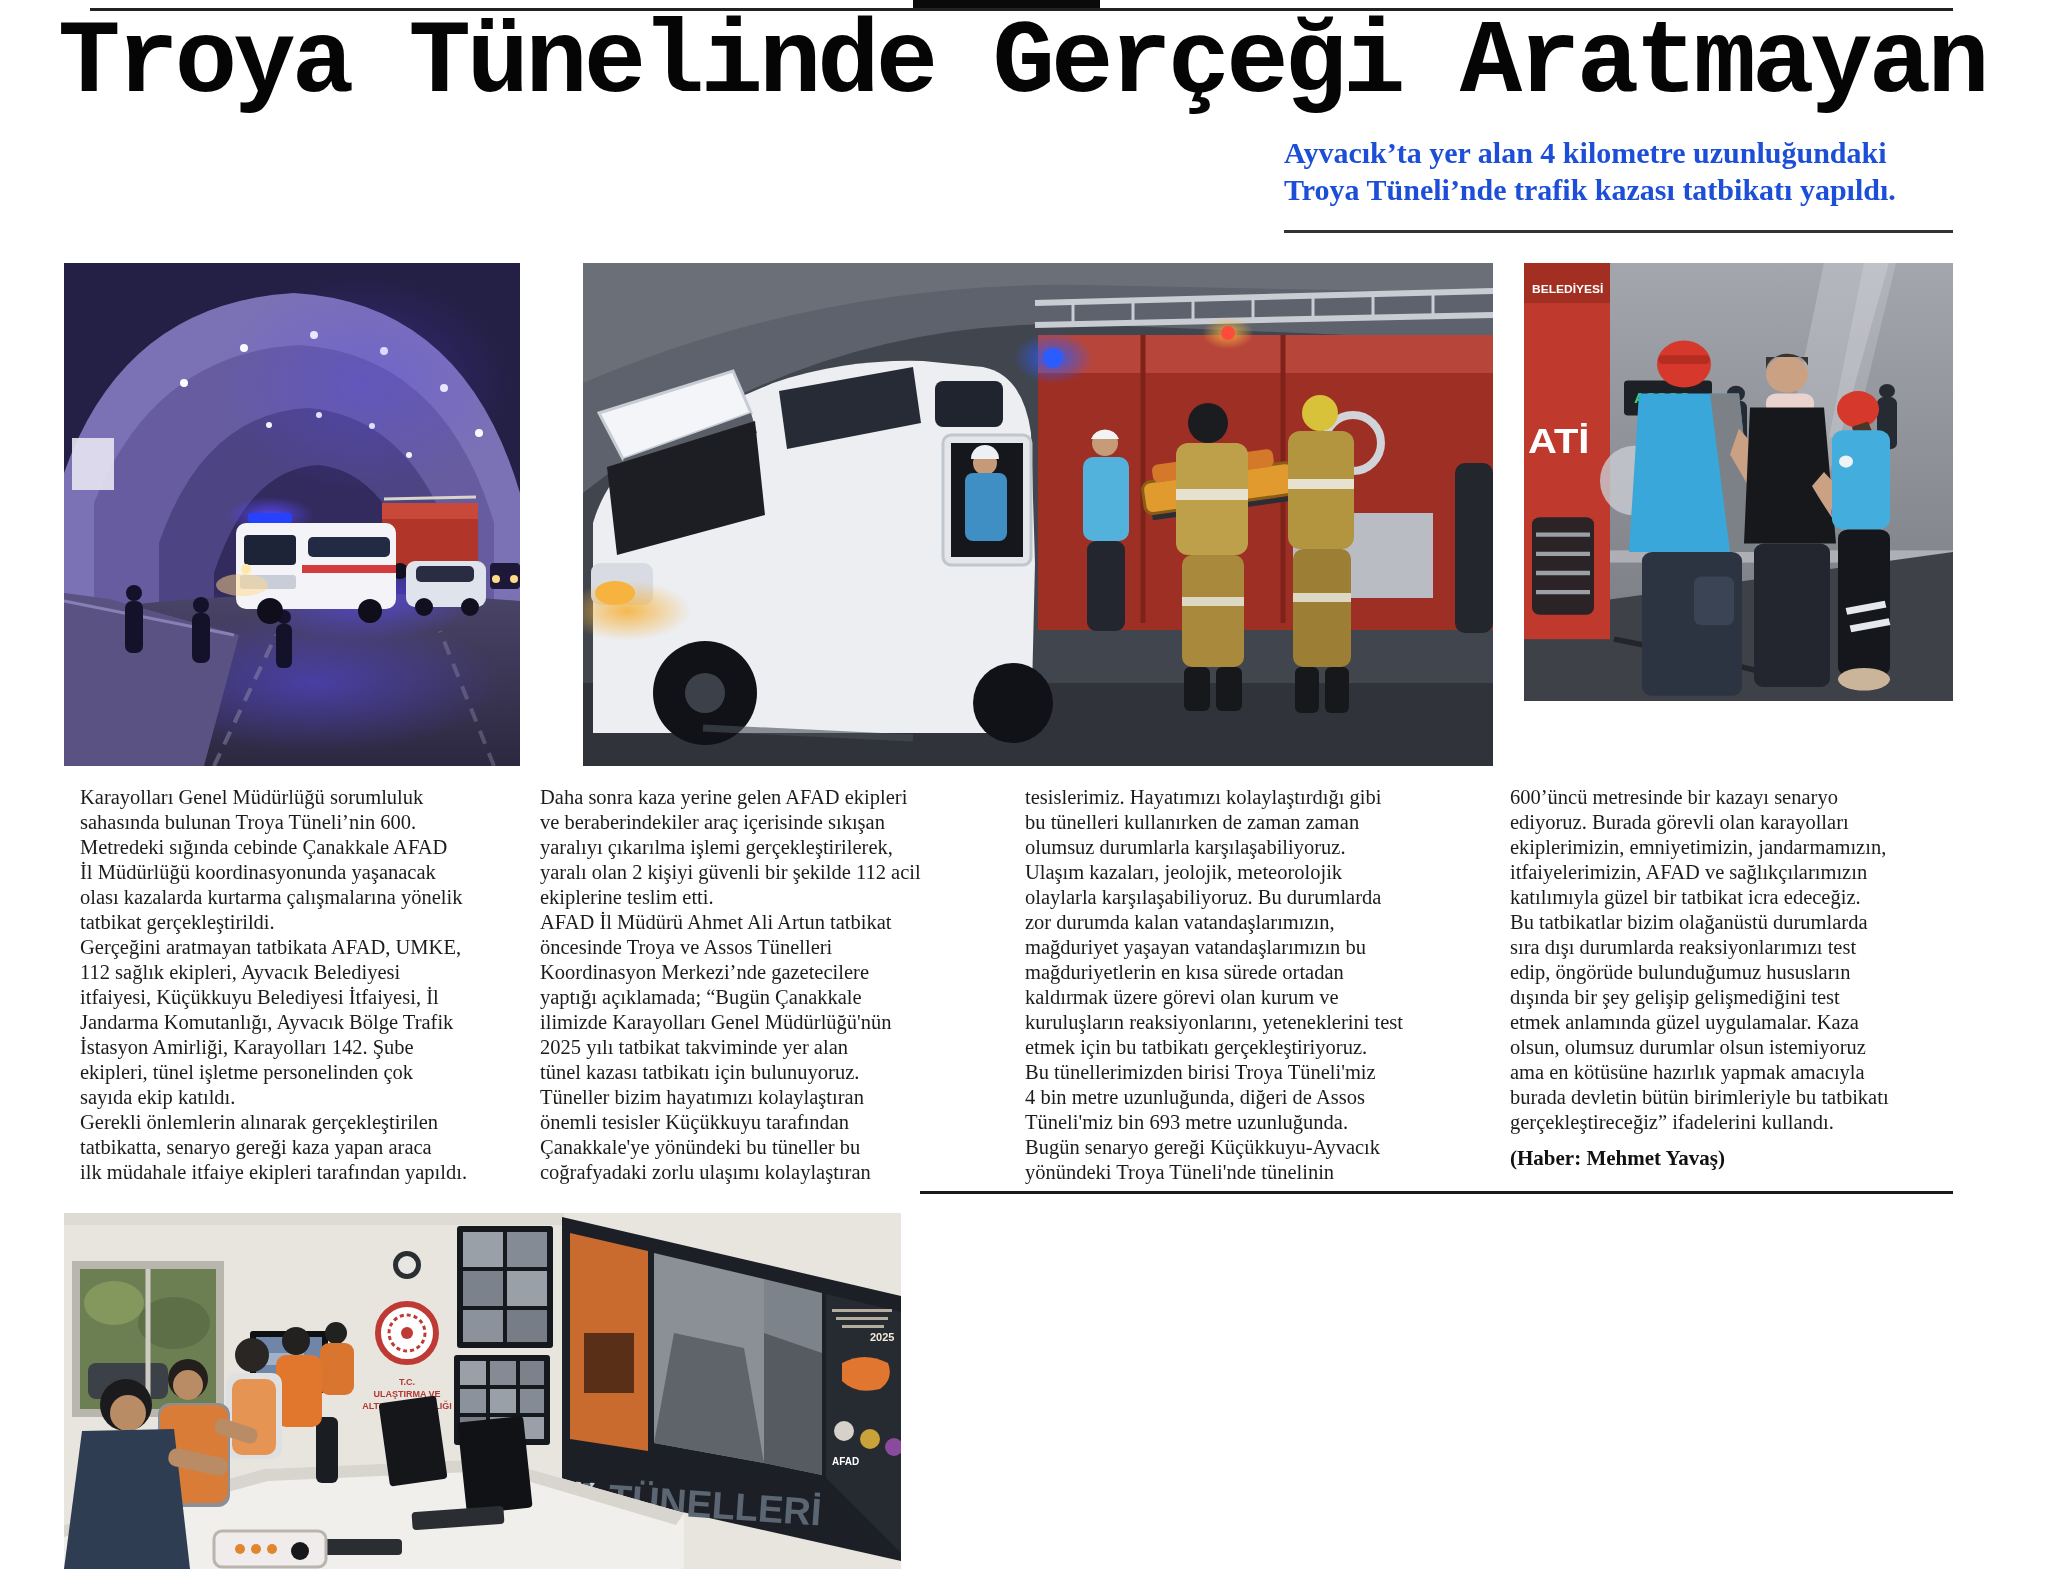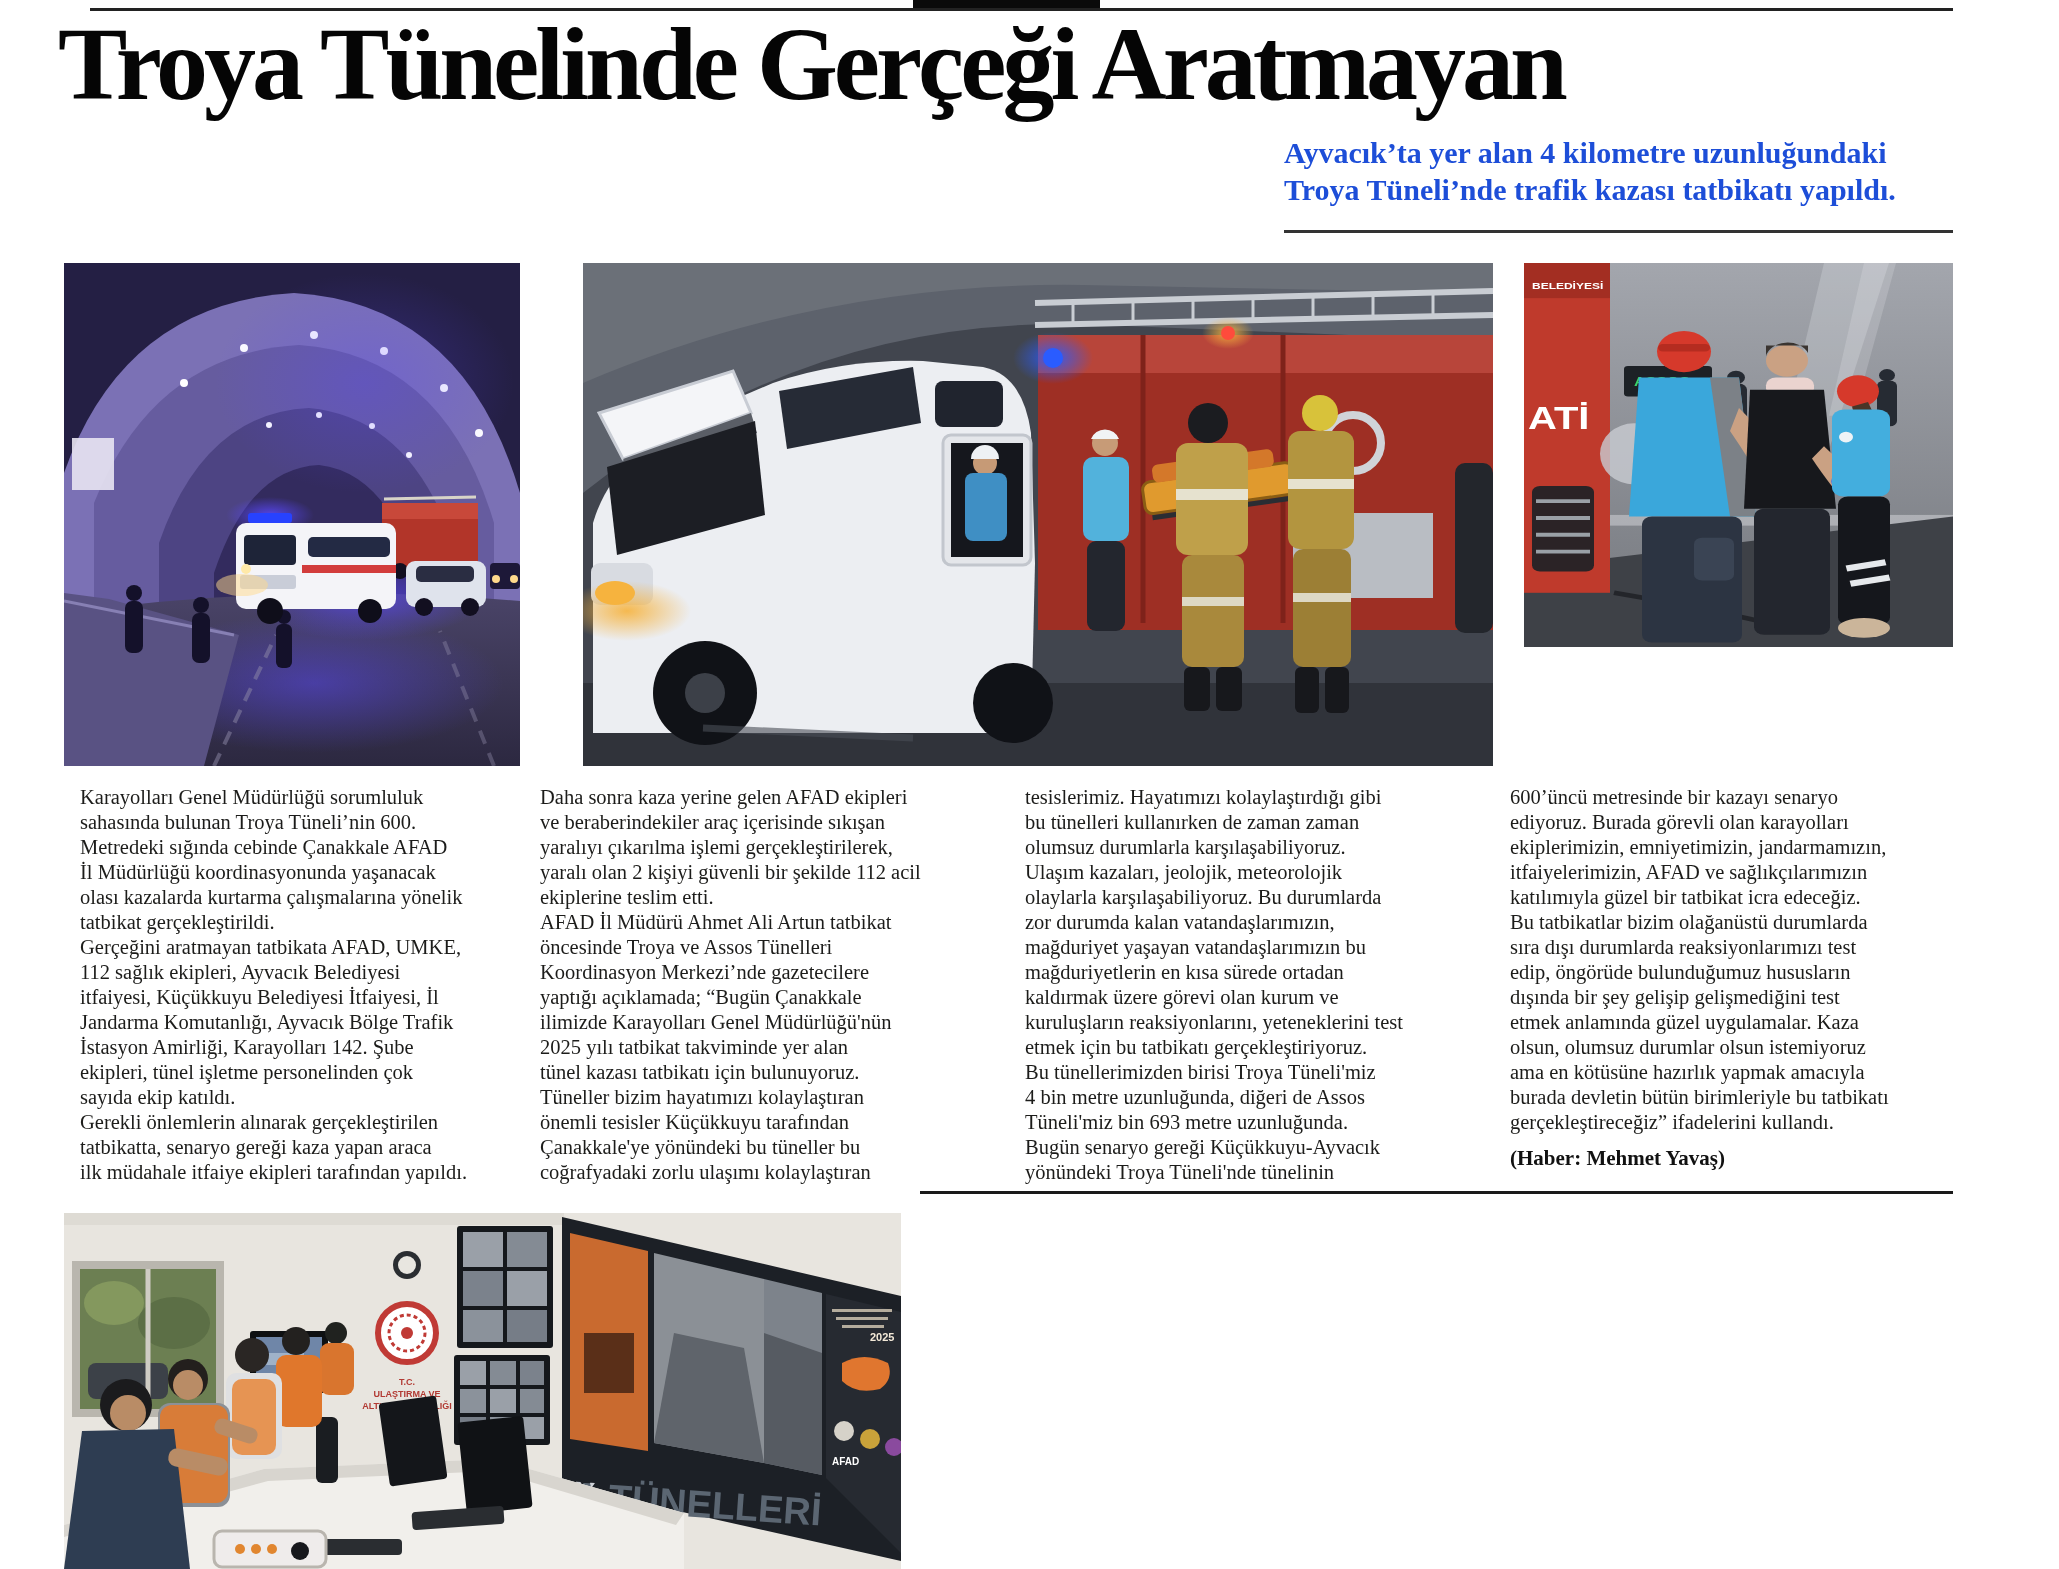--- a/index.html
+++ b/index.html
@@ -1,36 +1,36 @@
 <!DOCTYPE html>
 <html><head>
 <meta charset="utf-8">
 <style>
   html,body{margin:0;padding:0;background:#ffffff;}
   .page{position:relative;width:2059px;height:1569px;background:#ffffff;overflow:hidden;
         font-family:"Liberation Serif",serif;color:#1c1c1a;}
   .rule{position:absolute;background:#1a1a1a;height:3px;}
   .topbar-block{position:absolute;left:913px;top:0;width:187px;height:10px;background:#0a0a0a;}
   .topbar-line{position:absolute;left:90px;top:8px;width:1863px;height:3px;background:#222;}
-  .headline{position:absolute;left:58px;top:10px;font-family:Liberation Serif, serif;
+  .headline{position:absolute;left:58px;top:10px;font-family:Liberation Mono, monospace;
             font-weight:700;font-size:104px;line-height:107px;letter-spacing:-4px;color:#050505;white-space:nowrap;}
   .deck{position:absolute;left:1284px;top:134px;width:672px;font-weight:700;font-size:30px;
         line-height:37px;white-space:pre-line;color:#1d4ed8;}
   .deck-rule{left:1284px;top:230px;width:669px;background:#333;}
   .col{position:absolute;top:785px;width:478px;font-size:20.5px;line-height:25px;
        white-space:pre-line;color:#1c1c1a;}
   .col1{left:80px;} .col2{left:540px;} .col3{left:1025px;} .col4{left:1510px;width:450px;}
   .byline{position:absolute;left:1510px;top:1146px;font-size:21px;font-weight:700;color:#111;}
   .bottom-rule{left:920px;top:1191px;width:1033px;}
   .photo{position:absolute;overflow:hidden;background:#3a3a3a;}
   .photo svg{display:block;width:100%;height:100%;}
   figure{margin:0;}
   .p1{left:64px;top:263px;width:456px;height:503px;}
   .p2{left:583px;top:263px;width:910px;height:503px;}
-  .p3{left:1524px;top:263px;width:429px;height:384px;}
+  .p3{left:1524px;top:263px;width:429px;height:438px;}
   .p4{left:64px;top:1213px;width:837px;height:356px;}
 </style>
 </head>
 <body>
 
 <div class="page">
 
   <div class="topbar-block"></div>
   <div class="topbar-line"></div>
 

